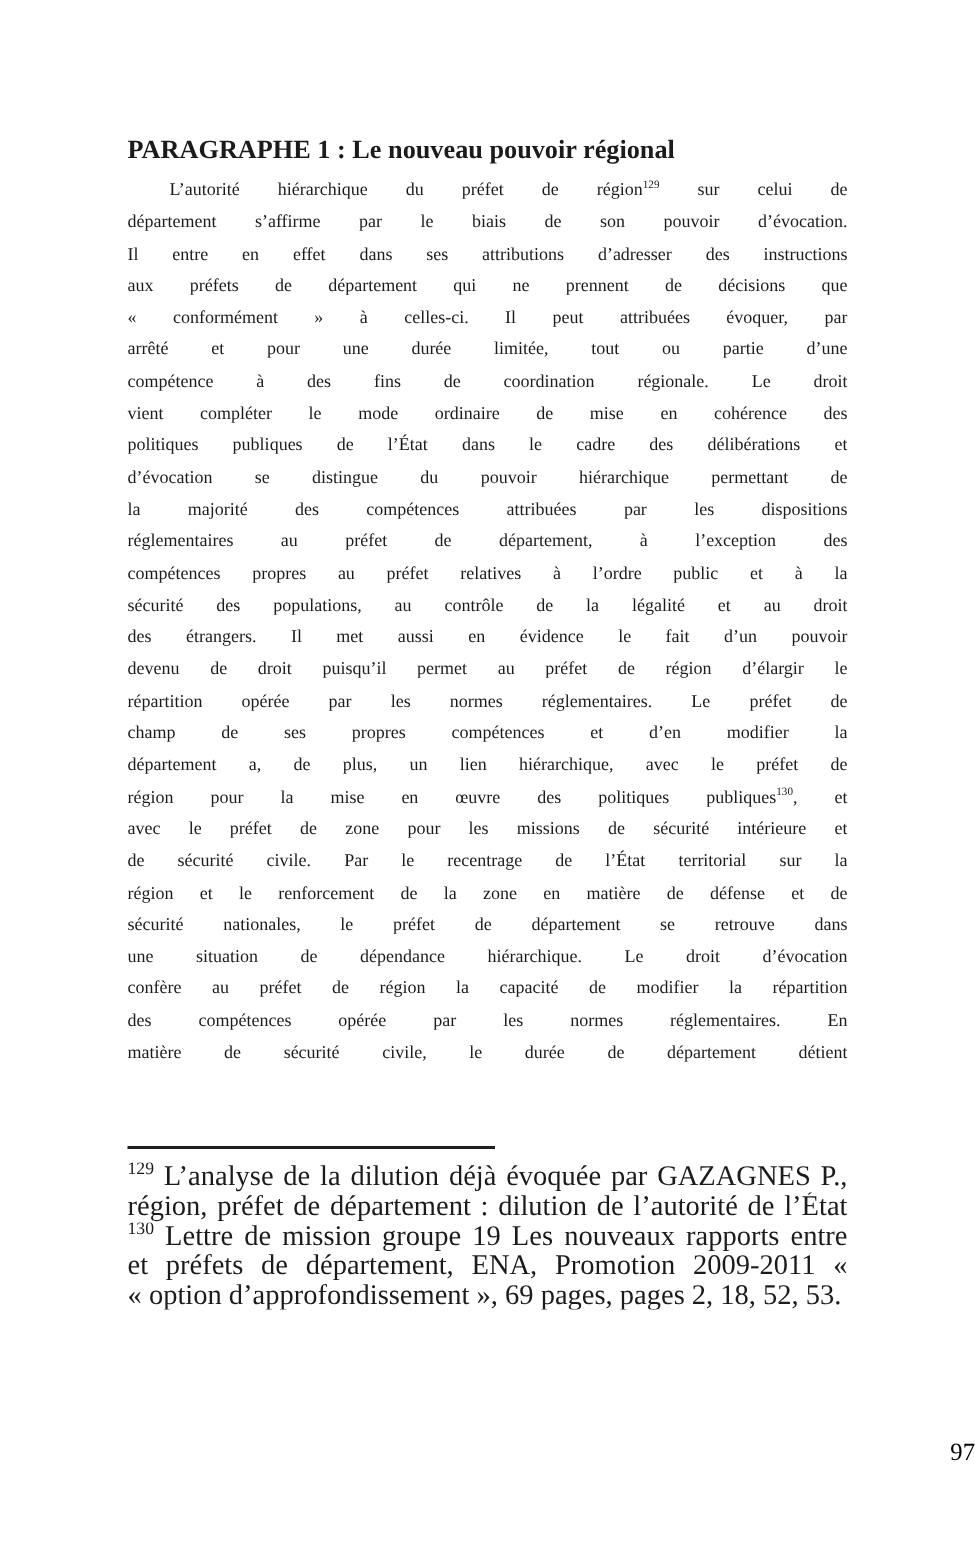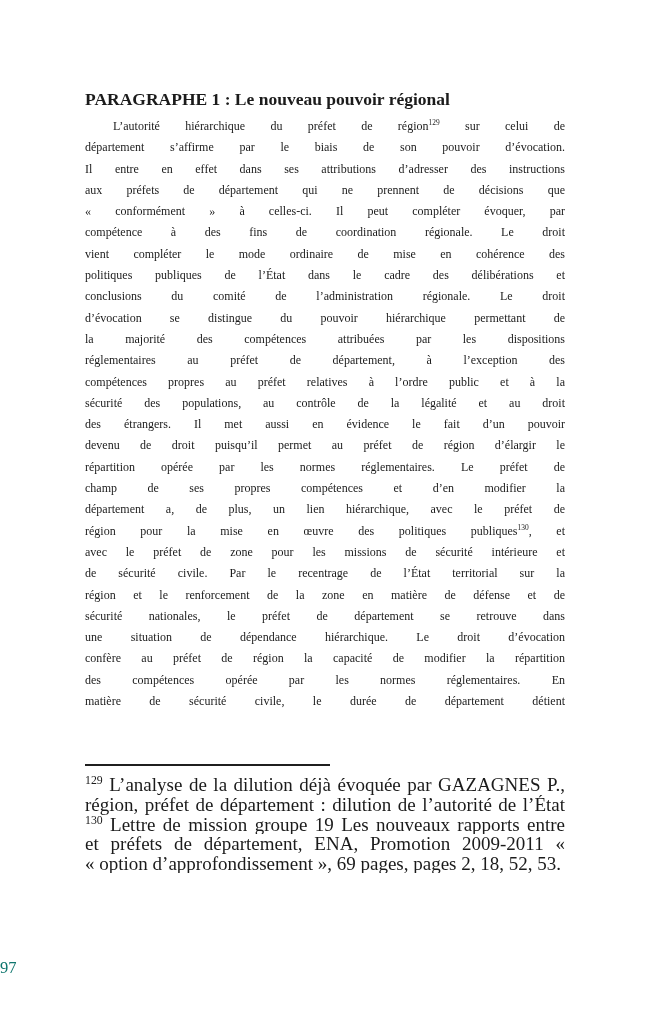--- a/index.html
+++ b/index.html
@@ -56,42 +56,42 @@
     line-height: 19.6px;
     height: 19.6px;
     text-align: justify;
     overflow: hidden;
   }
   .page-number {
     position: absolute;
     left: 0;
     right: 0;
     top: 958px;
-    text-align: left;
+    text-align: right;
     font-size: 16.5px;
-    color: #0f766e;
+    color: #000000;
   }
 </style>
 </head>
 <body>
 
 <div class="page">
   <div class="content">
     <div class="heading">PARAGRAPHE 1 : Le nouveau pouvoir régional</div>
 
     <div class="body-text">
         <div class="line jl indent">L’autorité hiérarchique du préfet de région<sup>129</sup> sur celui de</div>
         <div class="line jl">département s’affirme par le biais de son pouvoir d’évocation.</div>
         <div class="line jl">Il entre en effet dans ses attributions d’adresser des instructions</div>
         <div class="line jl">aux préfets de département qui ne prennent de décisions que</div>
-        <div class="line jl">« conformément » à celles-ci. Il peut compléter évoquer, par</div>
+        <div class="line jl">« conformément » à celles-ci. Il peut attribuées évoquer, par</div>
+        <div class="line jl">arrêté et pour une durée limitée, tout ou partie d’une</div>
         <div class="line jl">compétence à des fins de coordination régionale. Le droit</div>
         <div class="line jl">vient compléter le mode ordinaire de mise en cohérence des</div>
         <div class="line jl">politiques publiques de l’État dans le cadre des délibérations et</div>
-        <div class="line jl">conclusions du comité de l’administration régionale. Le droit</div>
         <div class="line jl">d’évocation se distingue du pouvoir hiérarchique permettant de</div>
         <div class="line jl">la majorité des compétences attribuées par les dispositions</div>
         <div class="line jl">réglementaires au préfet de département, à l’exception des</div>
         <div class="line jl">compétences propres au préfet relatives à l’ordre public et à la</div>
         <div class="line jl">sécurité des populations, au contrôle de la légalité et au droit</div>
         <div class="line jl">des étrangers. Il met aussi en évidence le fait d’un pouvoir</div>
         <div class="line jl">devenu de droit puisqu’il permet au préfet de région d’élargir le</div>
         <div class="line jl">répartition opérée par les normes réglementaires. Le préfet de</div>
         <div class="line jl">champ de ses propres compétences et d’en modifier la</div>
         <div class="line jl">département a, de plus, un lien hiérarchique, avec le préfet de</div>

